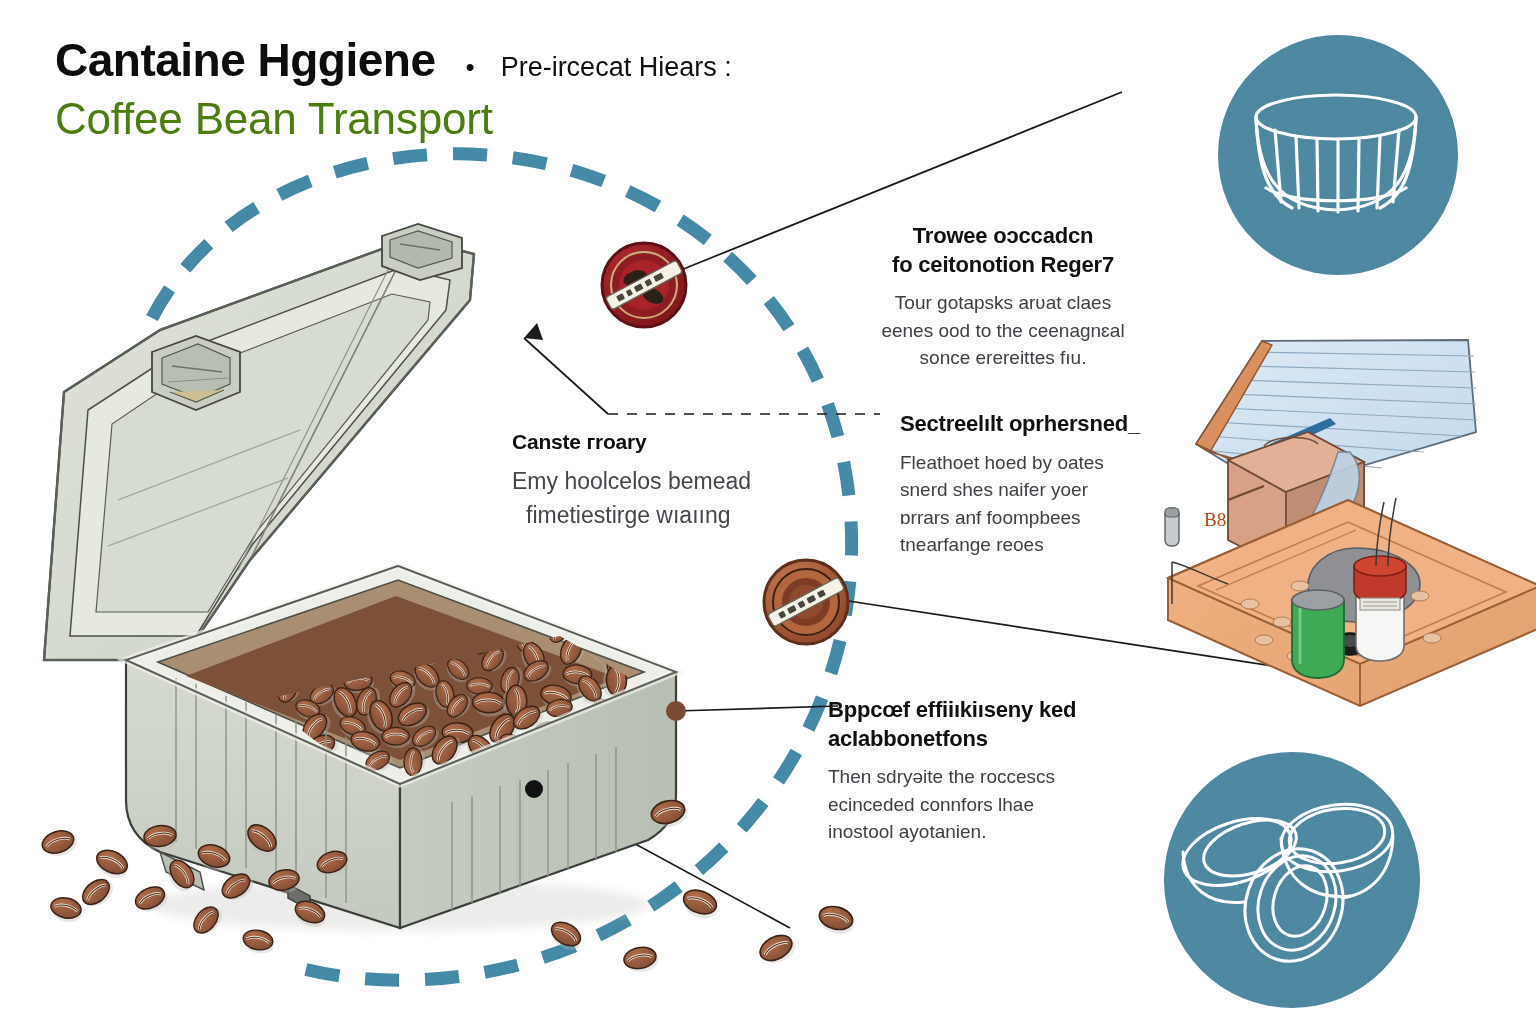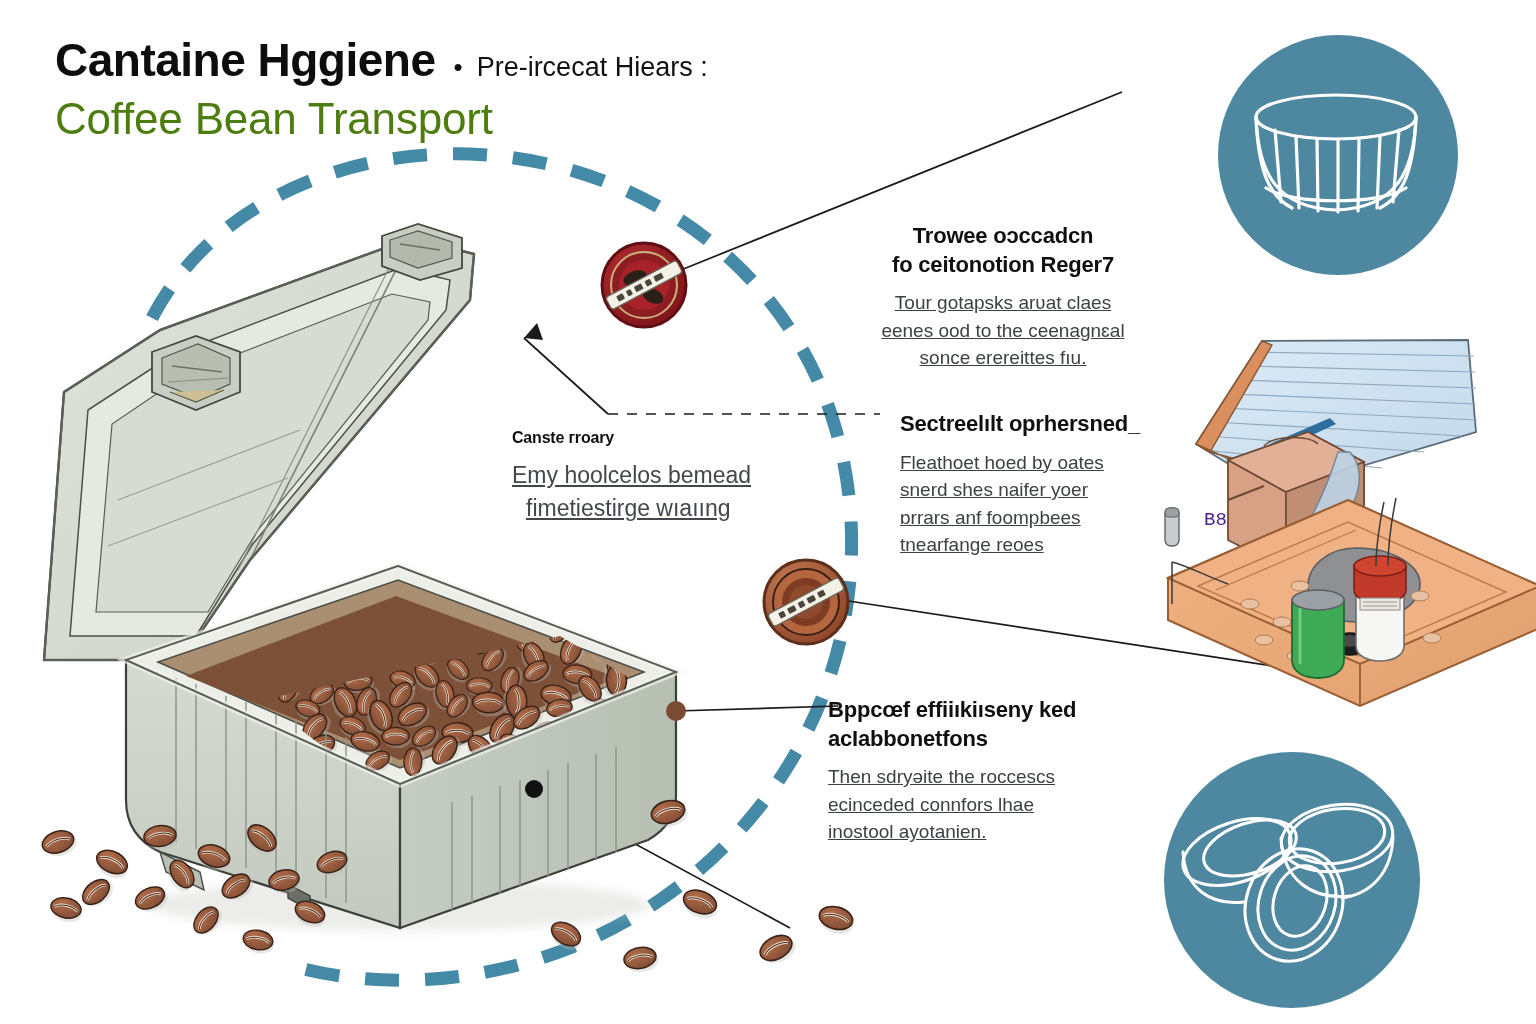--- a/index.html
+++ b/index.html
@@ -10,57 +10,57 @@
     overflow:hidden;
     position:relative;
   }
   #stage{position:absolute;inset:0;width:1536px;height:1024px;}
 
   
   #art{position:absolute;left:0;top:0;width:1536px;height:1024px;}
 
   
   .title-wrap{position:absolute;left:55px;top:36px;width:820px;}
-  .title-line1{display:flex;align-items:baseline;gap:4px;white-space:nowrap;}
+  .title-line1{display:flex;align-items:baseline;gap:16px;white-space:nowrap;}
   .t-main{
     font-size:46px;font-weight:700;color:#0d0d0d;letter-spacing:-0.5px;
     line-height:1.06;
   }
   .t-sep{font-size:26px;color:#0d0d0d;margin:0 10px 0 14px;line-height:1;}
   .t-kicker{font-size:27px;font-weight:400;color:#111;letter-spacing:0px;}
   .title-line2{
     font-size:44px;font-weight:400;color:#4d7c0f;line-height:1.18;margin-top:8px;
     letter-spacing:-0.2px;
   }
 
   
   .callout{position:absolute;}
   .co-head{
     font-size:22px;font-weight:700;color:#101010;line-height:1.30;
     letter-spacing:-0.2px;
   }
   .co-body{
-    font-size:19px;font-weight:400;color:#3d4145;line-height:1.45;margin-top:10px;text-decoration:underline;
+    font-size:19px;font-weight:400;color:#3d4145;line-height:1.45;margin-top:10px;
   }
   .co-body div{white-space:nowrap;}
   .co-head div{white-space:nowrap;}
 
   #callout-1{left:838px;top:222px;width:330px;text-align:center;}
   #callout-2{left:512px;top:428px;width:300px;}
   #callout-3{left:900px;top:410px;width:310px;}
   #callout-4{left:828px;top:696px;width:310px;}
 
-  #callout-2 .co-head{font-size:16px;}
+  #callout-2 .co-head{font-size:21px;}
   #callout-2 .co-body{font-size:23px;color:#43474b;}
   #callout-2 .co-body .indent{padding-left:14px;}
 
   
   .b8-label{
     position:absolute;left:1204px;top:509px;
-    font-size:19px;color:#4c1d95;font-family:Liberation Mono, monospace;
+    font-size:19px;color:#c2410c;font-family:Liberation Serif, serif;
   }
 </style>
 </head>
 <body>
 
 <div id="stage">
 
   <svg id="art" viewBox="0 0 1536 1024">
     <defs>
       <linearGradient id="gBodyFront" x1="0" y1="0" x2="0" y2="1">

